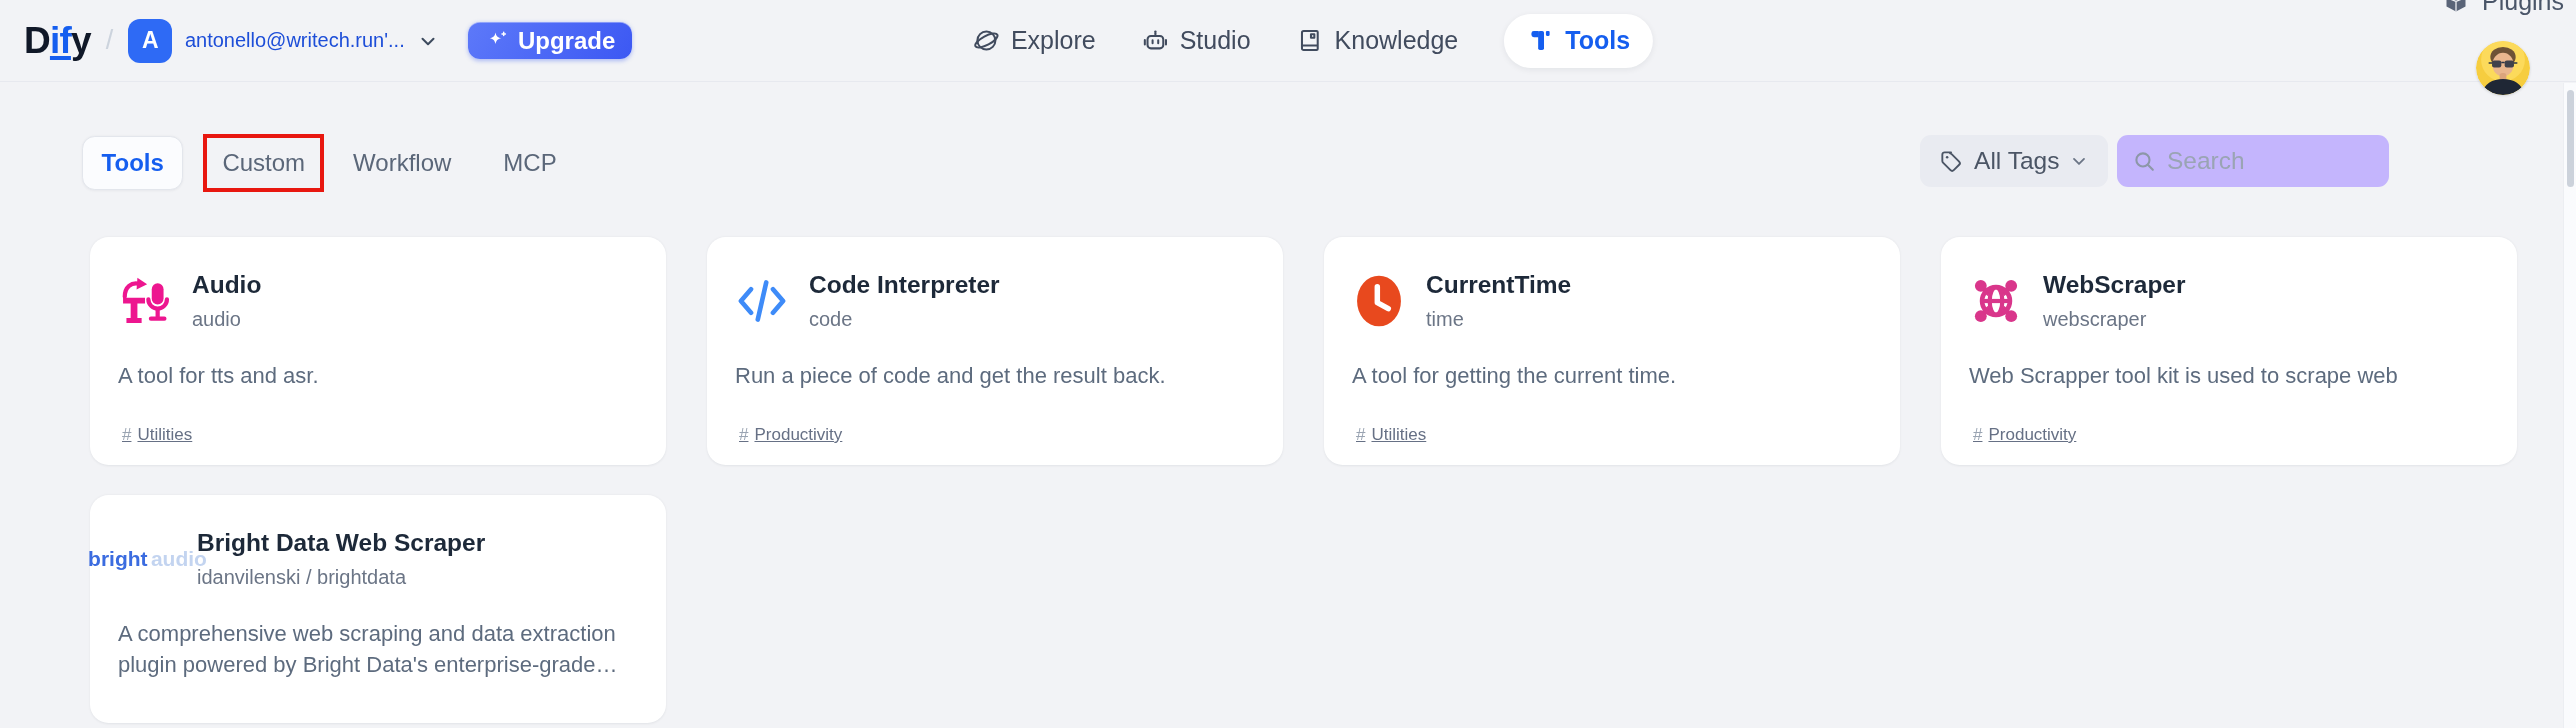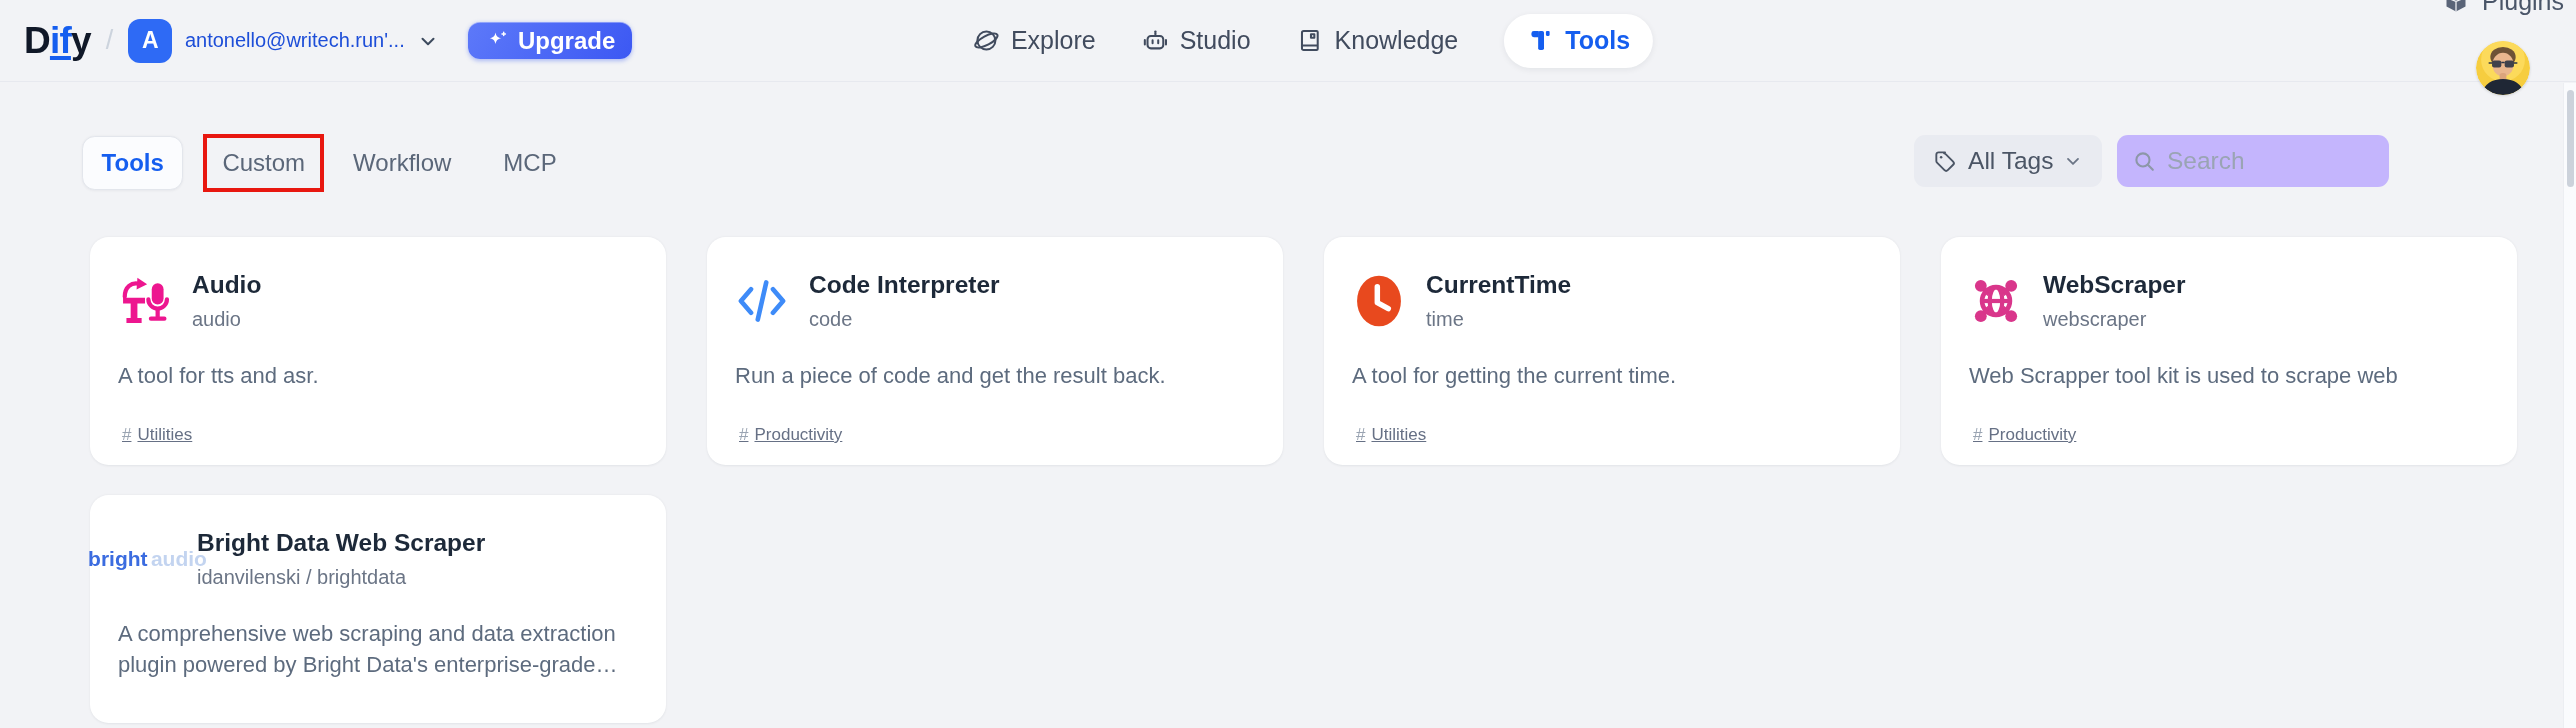--- a/index.html
+++ b/index.html
@@ -66,21 +66,21 @@
     height:54px; display:flex; align-items:center; padding:0 18.6px;
     background:#fbfcfe; border:1.3px solid #e3e6ec; border-radius:12.7px;
     color:var(--primary-blue,#155eef); font-weight:600;
     box-shadow:0 0.8px 2.5px rgba(16,24,40,.05);
   }
   .annotation { margin-left:20px; border:4.2px solid var(--annotation-red,#e8170f); padding:11px 15px; }
   .tab-workflow { margin-left:29px; }
   .tab-mcp { margin-left:52px; }
 
   
-  .filters { position:absolute; top:135px; right:187px; display:flex; align-items:center; gap:15px; }
+  .filters { position:absolute; top:135px; right:187px; display:flex; align-items:center; gap:9px; }
   .all-tags {
     height:52px; display:flex; align-items:center; gap:10px; padding:0 18.6px;
     background:#e9ebf1; border-radius:11px; cursor:pointer;
     font-size:24.5px; font-weight:500; color:#4b5565;
   }
   .all-tags .chev { color:#6b7586; display:flex; }
   .searchbox {
     width:272px; height:52px; display:flex; align-items:center; gap:10px; padding:0 15px;
     background:#c4b5fd; border-radius:11px; color:#8d97a8;
   }

